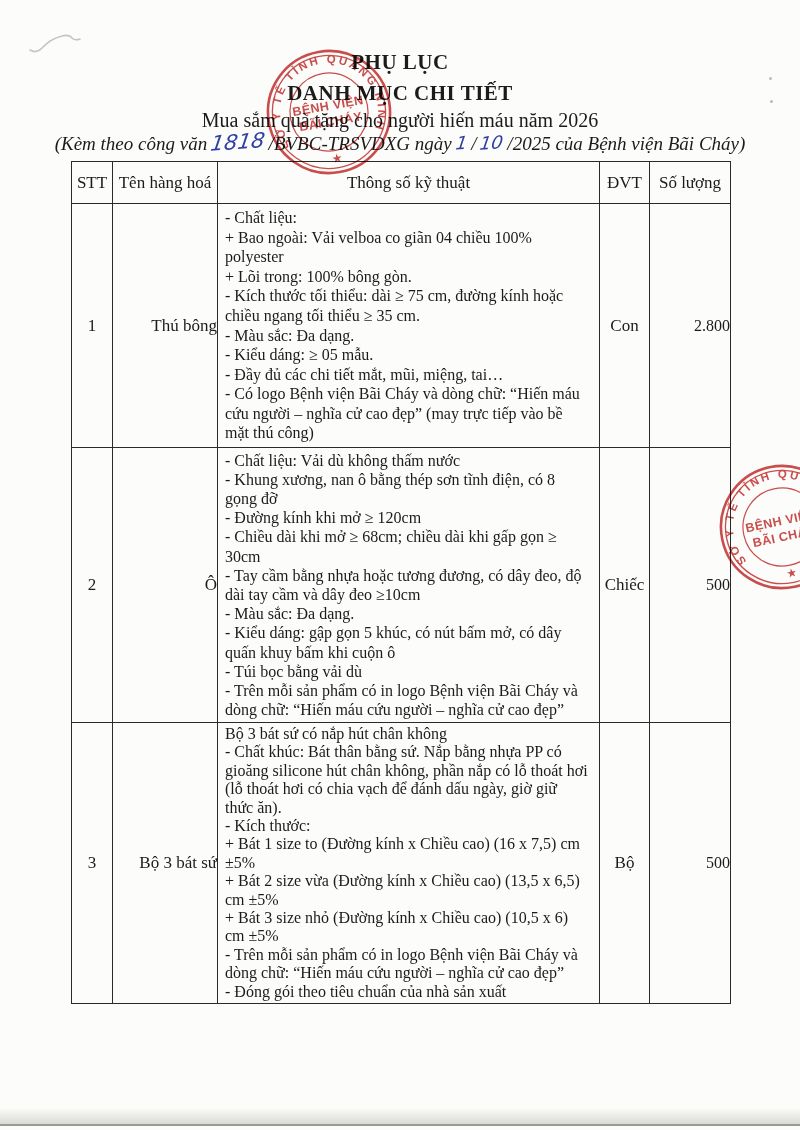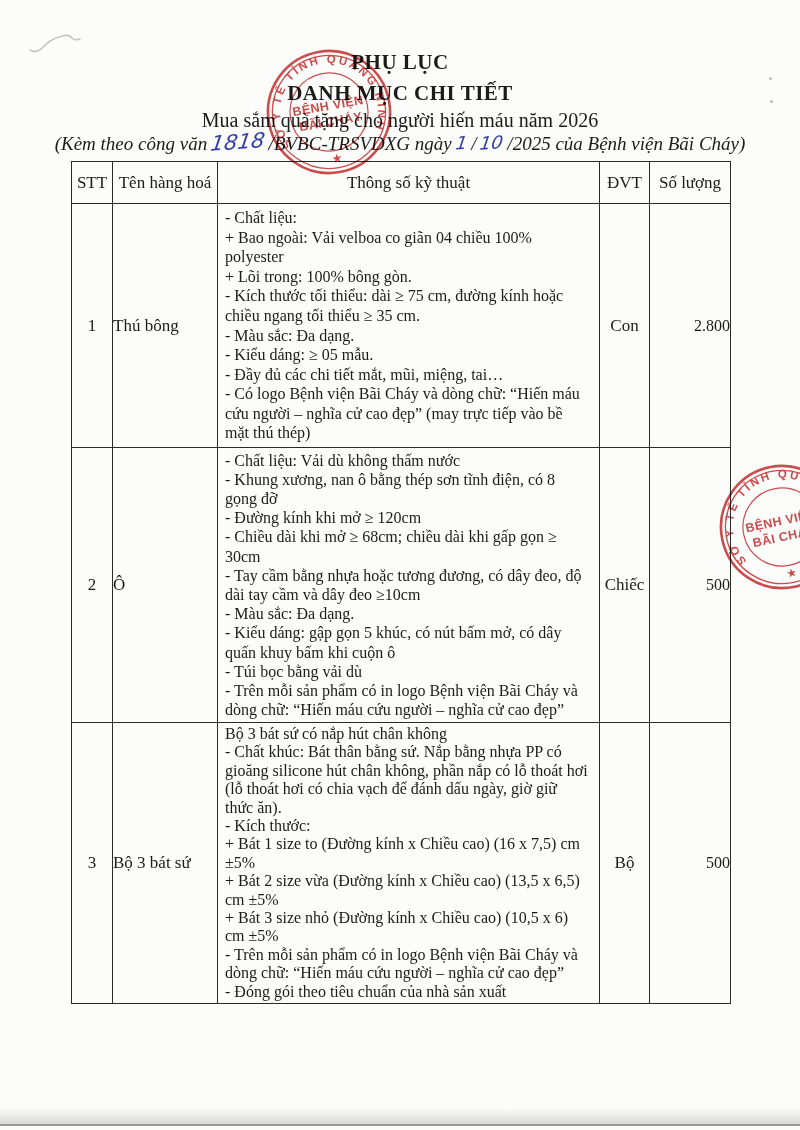--- a/index.html
+++ b/index.html
@@ -39,21 +39,21 @@
   table.doc td,table.doc th{
     border:1.4px solid var(--line-color);
     padding:0;vertical-align:middle;font-weight:normal;
   }
   th.hcell{font-weight:bold;font-size:17px;text-align:center;line-height:1.15;padding:4px 2px;}
   tr.hrow{height:42px;}
   tr.r1{height:244px;}
   tr.r2{height:275px;}
   tr.r3{height:280px;}
   td.c-stt{text-align:center;font-size:17px;}
-  td.c-name{text-align:left;font-size:17px;padding-left:10px;}
+  td.c-name{text-align:right;font-size:17px;padding-left:10px;}
   td.c-spec{vertical-align:middle;overflow:hidden;}
   td.c-unit{text-align:center;font-size:17px;}
   td.c-qty{text-align:right;font-size:16px;padding-right:16px;}
   .spec{padding:2px 4px 2px 7px;font-size:16px;white-space:nowrap;}
   tr.r1 .spec{line-height:19.6px;}
   tr.r2 .spec{line-height:19.2px;}
   tr.r3 .spec{line-height:18.4px;}
   
   .stamp{position:absolute;mix-blend-mode:multiply;opacity:.88;}
   .stamp-top{left:259px;top:42px;}
@@ -127,21 +127,21 @@
               <div>+ Bao ngoài: Vải velboa co giãn 04 chiều 100%</div>
               <div>polyester</div>
               <div>+ Lõi trong: 100% bông gòn.</div>
               <div>- Kích thước tối thiểu: dài ≥ 75 cm, đường kính hoặc</div>
               <div>chiều ngang tối thiểu ≥ 35 cm.</div>
               <div>- Màu sắc: Đa dạng.</div>
               <div>- Kiểu dáng: ≥ 05 mẫu.</div>
               <div>- Đầy đủ các chi tiết mắt, mũi, miệng, tai…</div>
               <div>- Có logo Bệnh viện Bãi Cháy và dòng chữ: “Hiến máu</div>
               <div>cứu người – nghĩa cử cao đẹp” (may trực tiếp vào bề</div>
-              <div>mặt thú thép)</div>
+              <div>mặt thú công)</div>
             </div>
           </td>
         <td class="c-unit">Con</td>
         <td class="c-qty">2.800</td>
       </tr>
       <tr class="r2">
         <td class="c-stt">2</td>
         <td class="c-name">Ô</td>
         <td class="c-spec">
             <div class="spec">

